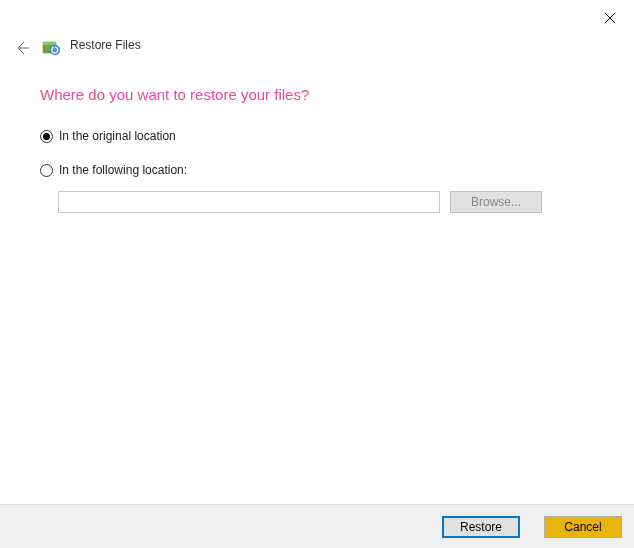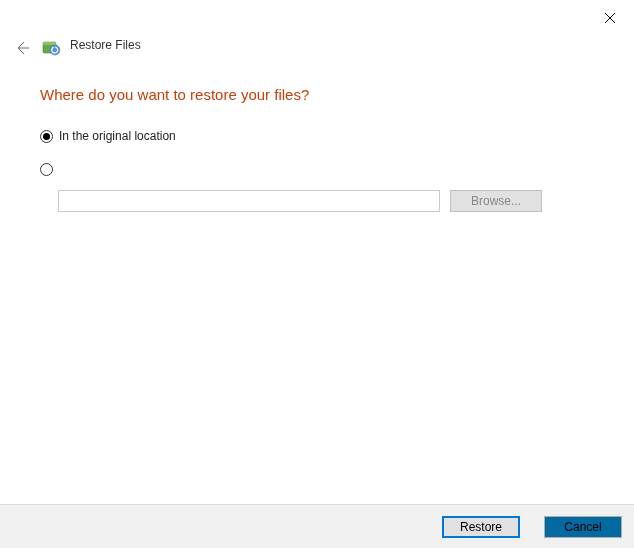--- a/index.html
+++ b/index.html
@@ -50,21 +50,21 @@
       font-size: 12px;
       color: #333;
     }
     .content {
       position: absolute;
       top: 86px;
       left: 40px;
       right: 40px;
     }
     .heading {
-      color: #c2410c;
+      color: #ec4899;
       font-size: 15px;
       font-weight: 400;
       margin-bottom: 26px;
     }
     .radio-row {
       display: flex;
       align-items: center;
       gap: 6px;
       margin-bottom: 20px;
       cursor: pointer;
@@ -126,21 +126,21 @@
       align-items: center;
       justify-content: flex-end;
       padding-right: 12px;
       gap: 24px;
     }
     .footer-btn {
       width: 78px;
       height: 22px;
       font-size: 12px;
       font-family: inherit;
-      background: #0369a1;
+      background: #eab308;
       border: 1px solid #adadad;
       cursor: pointer;
     }
     .footer-btn.primary {
       border: 2px solid #0078d7;
       background: #e1e1e1;
     }
     .annotation-arrow {
       position: absolute;
       bottom: 14px;
@@ -178,20 +178,21 @@
 <div class="content">
   <h1 class="heading">Where do you want to restore your files?</h1>
 
   <div class="radio-row">
     <span class="radio selected"></span>
     <span class="radio-label">In the original location</span>
   </div>
 
   <div class="radio-row">
     <span class="radio"></span>
+    <span class="radio-label">In the following location:</span>
   </div>
 
   <div class="path-row">
     <input class="path-input" type="text" value="" style="">
     <button class="browse-btn" disabled="">Browse...</button>
   </div>
 </div>
 
 <svg class="annotation-arrow" width="92" height="20" viewBox="0 0 92 20">
   <line x1="2" y1="10" x2="78" y2="10" stroke="#e81123" stroke-width="3"></line>

